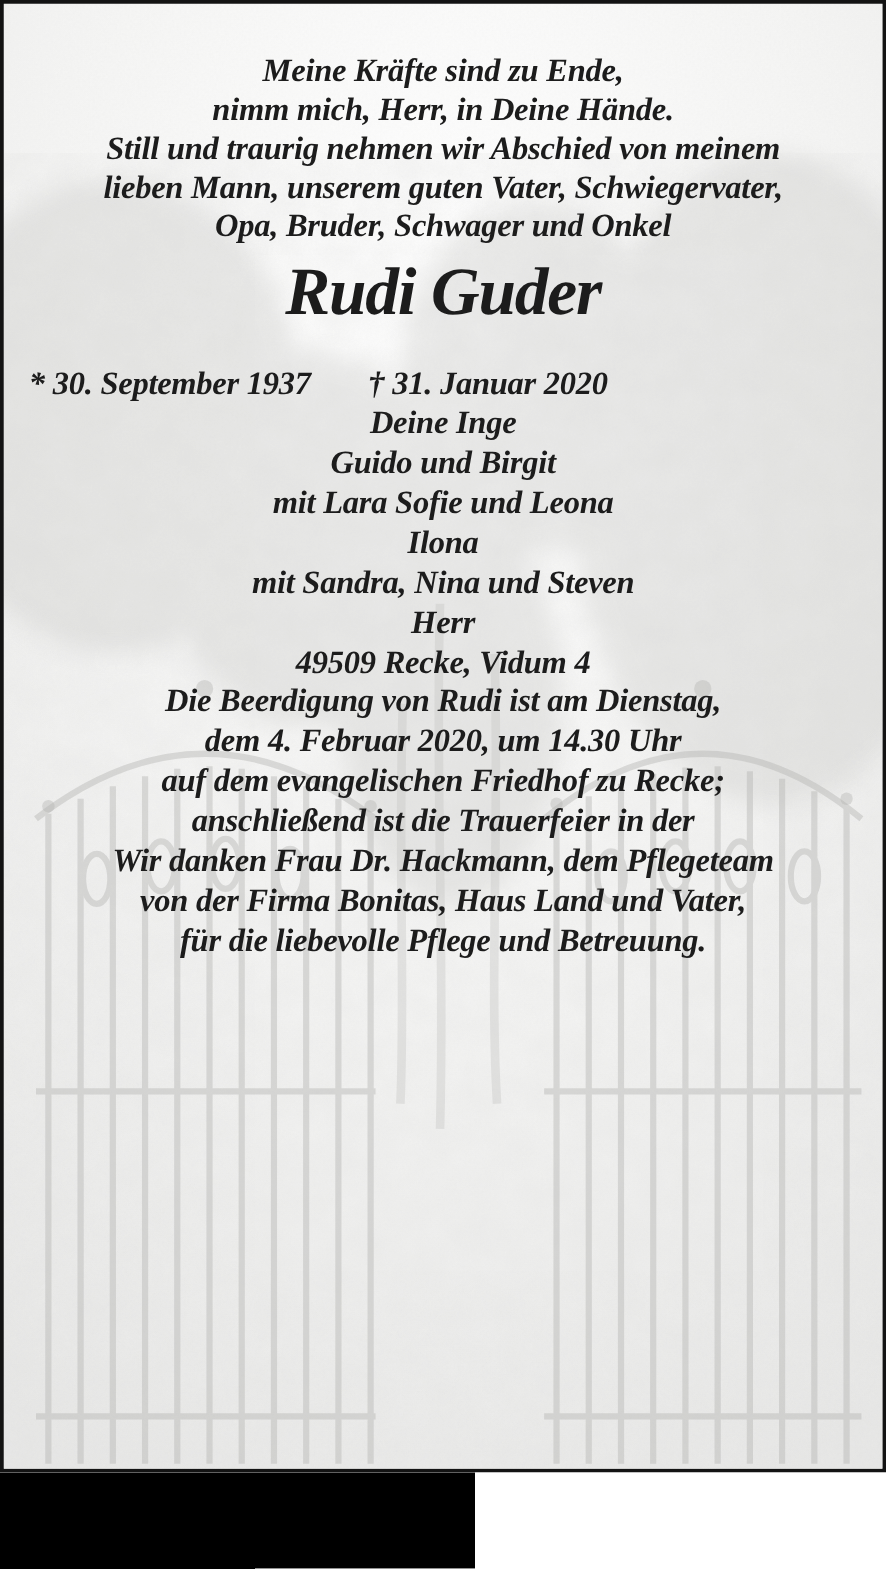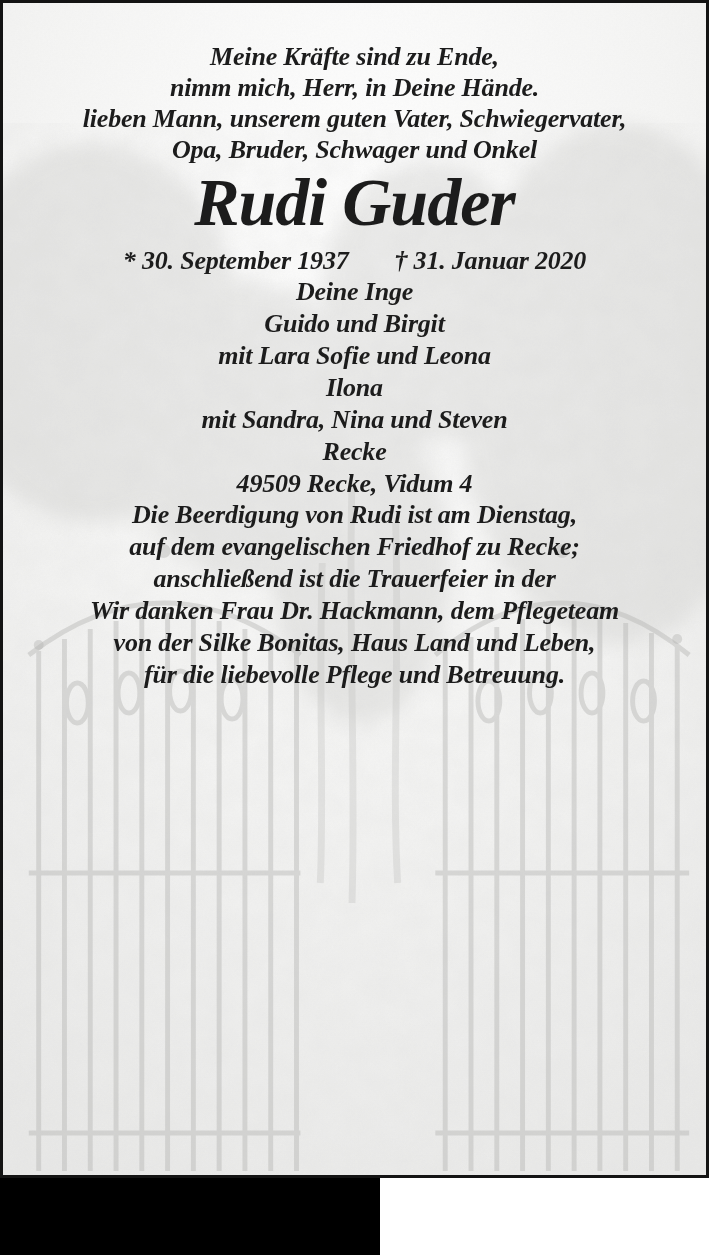--- a/index.html
+++ b/index.html
@@ -42,28 +42,27 @@
   .content p { margin: 0; }
   .line { display: block; }
   .verse, .intro, .dates-row, .gratitude, .mourner-group, .address, .funeral, .thanks {
     font-size: 26px;
     line-height: 31px;
     letter-spacing: -0.2px;
   }
   .intro { margin-top: 12px; }
   .deceased-name {
     margin-top: 6px;
-    font-size: 68px;
+    font-size: 54px;
     line-height: 74px;
     letter-spacing: -1px;
   }
   .dates-row {
-    margin-top: 6px;
+    margin-top: 21px;
     display: flex;
-    justify-content: center;
     gap: 46px;
   }
   .gratitude { margin-top: 48px; }
   .mourner-group { line-height: 32px; }
   .mg-0 { margin-top: 32px; }
   .mg-1, .mg-2, .mg-3, .mg-4 { margin-top: 14px; }
   .address { margin-top: 26px; }
   .funeral { margin-top: 27px; line-height: 32px; }
   .thanks { margin-top: 30px; line-height: 32px; }
   .bottom-strip {
@@ -178,20 +177,21 @@
     </svg>
 
     <div class="content">
 
       <p class="verse">
         <span class="line">Meine Kräfte sind zu Ende,</span>
         <span class="line">nimm mich, Herr, in Deine Hände.</span>
       </p>
 
       <p class="intro">
+        <span class="line">Still und traurig nehmen wir Abschied von meinem</span>
         <span class="line">lieben Mann, unserem guten Vater, Schwiegervater,</span>
         <span class="line">Opa, Bruder, Schwager und Onkel</span>
       </p>
 
       <p class="deceased-name">Rudi Guder</p>
 
       <div class="dates-row">
         <span>* 30. September 1937</span>
         <span>† 31. Januar 2020</span>
       </div>
@@ -202,34 +202,35 @@
       </p>
       <p class="mourner-group mg-1">
         <span class="line">Guido und Birgit</span>
         <span class="line">mit Lara Sofie und Leona</span>
       </p>
       <p class="mourner-group mg-2">
         <span class="line">Ilona</span>
         <span class="line">mit Sandra, Nina und Steven</span>
       </p>
       <p class="mourner-group mg-3">
-        <span class="line">Recke</span>
+        <span class="line">Herr</span>
       </p>
 
       <p class="address">49509 Recke, Vidum 4</p>
 
       <p class="funeral">
         <span class="line">Die Beerdigung von Rudi ist am Dienstag,</span>
+        <span class="line">dem 4. Februar 2020, um 14.30 Uhr</span>
         <span class="line">auf dem evangelischen Friedhof zu Recke;</span>
         <span class="line">anschließend ist die Trauerfeier in der</span>
       </p>
 
       <p class="thanks">
         <span class="line">Wir danken Frau Dr. Hackmann, dem Pflegeteam</span>
-        <span class="line">von der Silke Bonitas, Haus Land und Leben,</span>
+        <span class="line">von der Firma Bonitas, Haus Land und Vater,</span>
         <span class="line">für die liebevolle Pflege und Betreuung.</span>
       </p>
 
     </div>
   </div>
 
   <div class="bottom-strip">
     <div class="redaction-block"></div>
   </div>
 

